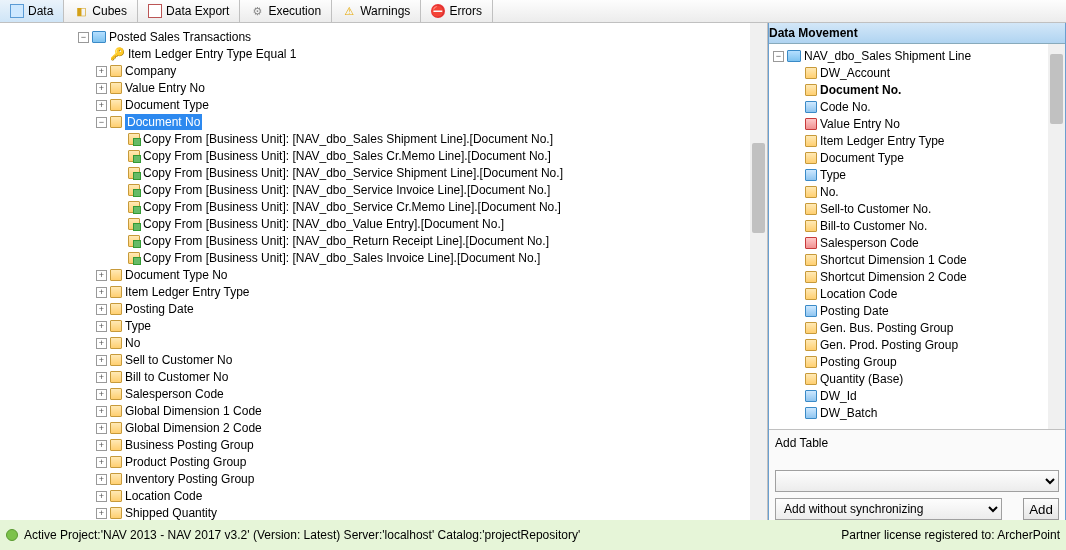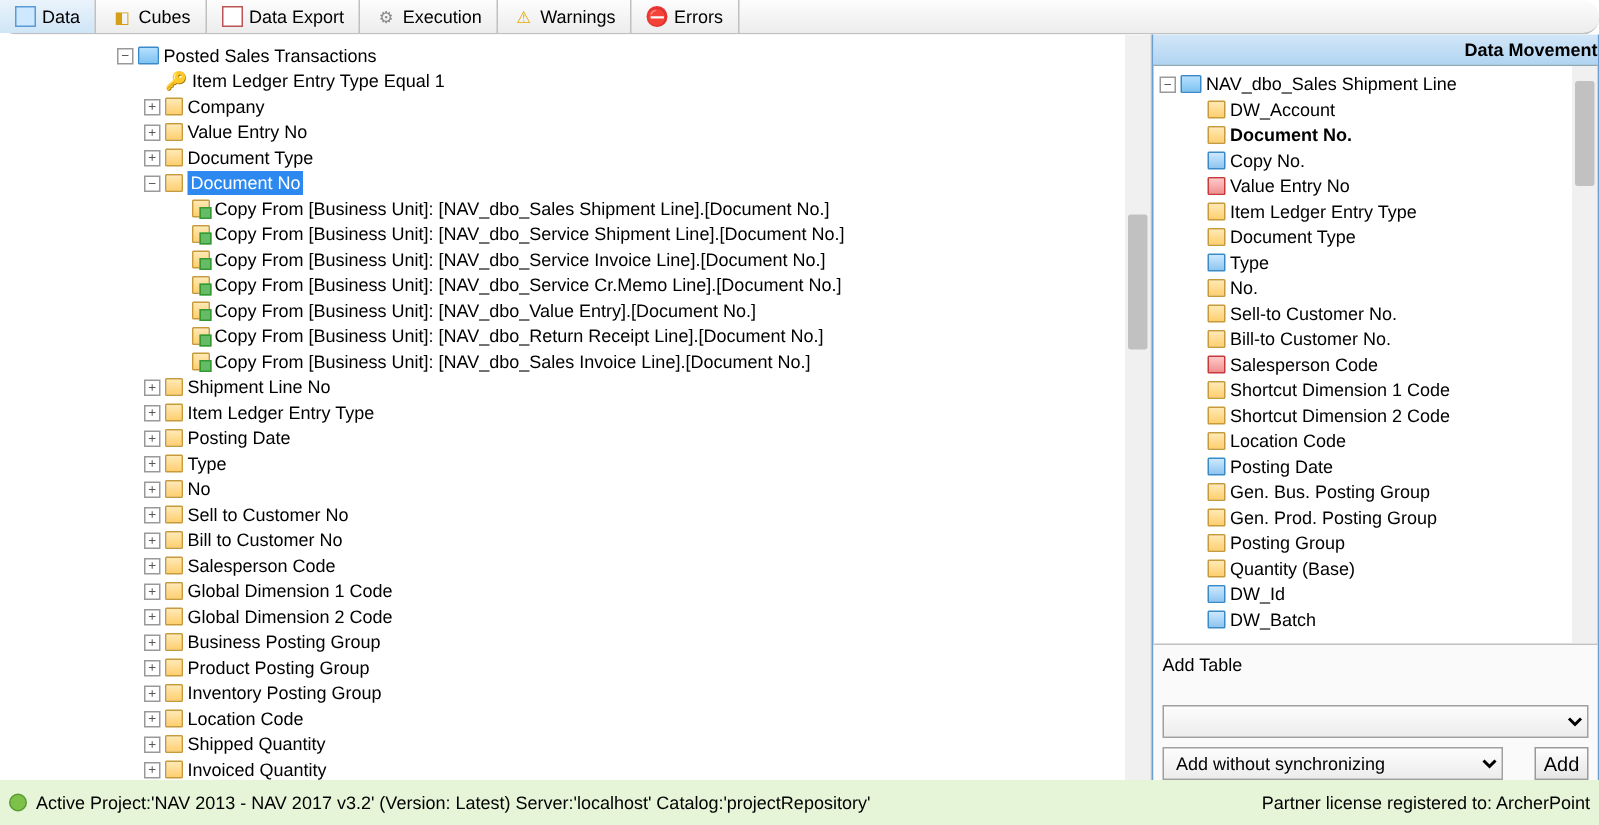--- a/index.html
+++ b/index.html
@@ -1,18 +1,18 @@
 <!DOCTYPE html>
 <html><head>
 <meta charset="utf-8">
 <style>
 * { box-sizing: border-box; margin: 0; padding: 0; }
 body { font-family: 'Segoe UI', Tahoma, sans-serif; font-size: 12px; background: #fff; color: #000; width: 1066px; height: 550px; overflow: hidden; position: relative; }
 
-.tabbar { display: flex; background: linear-gradient(#fdfdfd,#ececec); border-bottom: 1px solid #c0c0c0; height: 23px; border-radius: 11px; }
+.tabbar { display: flex; background: linear-gradient(#fdfdfd,#ececec); border-bottom: 1px solid #c0c0c0; height: 23px; }
 .tab { display: flex; align-items: center; gap: 4px; padding: 2px 10px; border-right: 1px solid #c0c0c0; cursor: default; }
 .tab.active { background: linear-gradient(#eaf3fb,#cfe5f7); }
 
 .icon { display: inline-flex; width: 14px; height: 14px; align-items: center; justify-content: center; font-size: 11px; }
 .icon-data { background: #cde8ff; border: 1px solid #5a9bd5; }
 .icon-cube { color: #d4a017; }
 .icon-export { background: #fff; border: 1px solid #b55; }
 .icon-exec { color: #888; }
 .icon-warn { color: #e6a800; }
 .icon-err { background: #e33; color: #fff; border-radius: 7px; }
@@ -29,21 +29,21 @@
 .ni-col-blue { background: linear-gradient(#cde8ff,#8fc5f0); border: 1px solid #3a8ac7; width: 12px; }
 .ni-col-red { background: linear-gradient(#ffc9c9,#f09090); border: 1px solid #c73a3a; width: 12px; }
 .ni-copy { background: linear-gradient(#ffe9b5,#ffcf70); border: 1px solid #c79a3a; width: 12px; position: relative; }
 .ni-copy::after { content: ""; position: absolute; right: -2px; bottom: -2px; width: 6px; height: 6px; background: #6b6; border: 1px solid #393; }
 .selected { background: #2d89ef; color: #ffffff; padding: 0 2px; }
 .d0 { padding-left: 0; } .d1 { padding-left: 18px; } .d2 { padding-left: 36px; }
 .vscroll { position: absolute; right: 0; top: 0; width: 17px; height: 100%; background: #f0f0f0; }
 .vthumb { position: absolute; left: 2px; width: 13px; background: #c1c1c1; border-radius: 2px; }
 
 .right { width: 298px; border: 1px solid #6a9fd0; border-top: none; display: flex; flex-direction: column; }
-.panel-title { background: linear-gradient(#d3e7f8,#b0d4f1); text-align: right; font-weight: bold; padding: 3px 0; border-bottom: 1px solid #8ab; }
+.panel-title { background: linear-gradient(#d3e7f8,#b0d4f1); text-align: left; font-weight: bold; padding: 3px 0; border-bottom: 1px solid #8ab; }
 .right-tree { flex: 1; overflow: hidden; position: relative; padding: 4px 0 0 4px; }
 .rnode { white-space: nowrap; height: 16px; line-height: 16px; display: flex; align-items: center; gap: 3px; margin-bottom: 1px; }
 .rd0 { padding-left: 0; } .rd1 { padding-left: 18px; }
 .bold { font-weight: bold; }
 
 .addrow { border-top: 1px solid #c0c0c0; padding: 6px; background: #fafafa; }
 .addlabel { margin-bottom: 20px; display: block; }
 .addsel, .addsel2 { width: 100%; height: 22px; border: 1px solid #a0a0a0; background: linear-gradient(#fdfdfd,#ececec); font-size: 12px; padding: 0 4px; }
 .addbot { display: flex; gap: 21px; margin-top: 6px; }
 .addsel2 { flex: 1; }
@@ -117,20 +117,25 @@
           <span class="selected">Document No</span>
         </div>
         <div class="node d2">
           <span class="expander blank"></span>
           <span class="nicon ni-copy"></span>
           <span>Copy From [Business Unit]: [NAV_dbo_Sales Shipment Line].[Document No.]</span>
         </div>
         <div class="node d2">
           <span class="expander blank"></span>
           <span class="nicon ni-copy"></span>
+          <span>Copy From [Business Unit]: [NAV_dbo_Sales Cr.Memo Line].[Document No.]</span>
+        </div>
+        <div class="node d2">
+          <span class="expander blank"></span>
+          <span class="nicon ni-copy"></span>
           <span>Copy From [Business Unit]: [NAV_dbo_Service Shipment Line].[Document No.]</span>
         </div>
         <div class="node d2">
           <span class="expander blank"></span>
           <span class="nicon ni-copy"></span>
           <span>Copy From [Business Unit]: [NAV_dbo_Service Invoice Line].[Document No.]</span>
         </div>
         <div class="node d2">
           <span class="expander blank"></span>
           <span class="nicon ni-copy"></span>
@@ -147,21 +152,21 @@
           <span>Copy From [Business Unit]: [NAV_dbo_Return Receipt Line].[Document No.]</span>
         </div>
         <div class="node d2">
           <span class="expander blank"></span>
           <span class="nicon ni-copy"></span>
           <span>Copy From [Business Unit]: [NAV_dbo_Sales Invoice Line].[Document No.]</span>
         </div>
         <div class="node d1">
           <span class="expander">+</span>
           <span class="nicon ni-col"></span>
-          <span>Shipment Line No</span>
+          <span>Document Type No</span>
         </div>
         <div class="node d1">
           <span class="expander">+</span>
           <span class="nicon ni-col"></span>
           <span>Item Ledger Entry Type</span>
         </div>
         <div class="node d1">
           <span class="expander">+</span>
           <span class="nicon ni-col"></span>
           <span>Posting Date</span>
@@ -250,21 +255,21 @@
           <span class="">DW_Account</span>
         </div>
         <div class="rnode rd1">
           <span class="expander blank"></span>
           <span class="nicon ni-col"></span>
           <span class="bold">Document No.</span>
         </div>
         <div class="rnode rd1">
           <span class="expander blank"></span>
           <span class="nicon ni-col-blue"></span>
-          <span class="">Copy No.</span>
+          <span class="">Code No.</span>
         </div>
         <div class="rnode rd1">
           <span class="expander blank"></span>
           <span class="nicon ni-col-red"></span>
           <span class="">Value Entry No</span>
         </div>
         <div class="rnode rd1">
           <span class="expander blank"></span>
           <span class="nicon ni-col"></span>
           <span class="">Item Ledger Entry Type</span>

